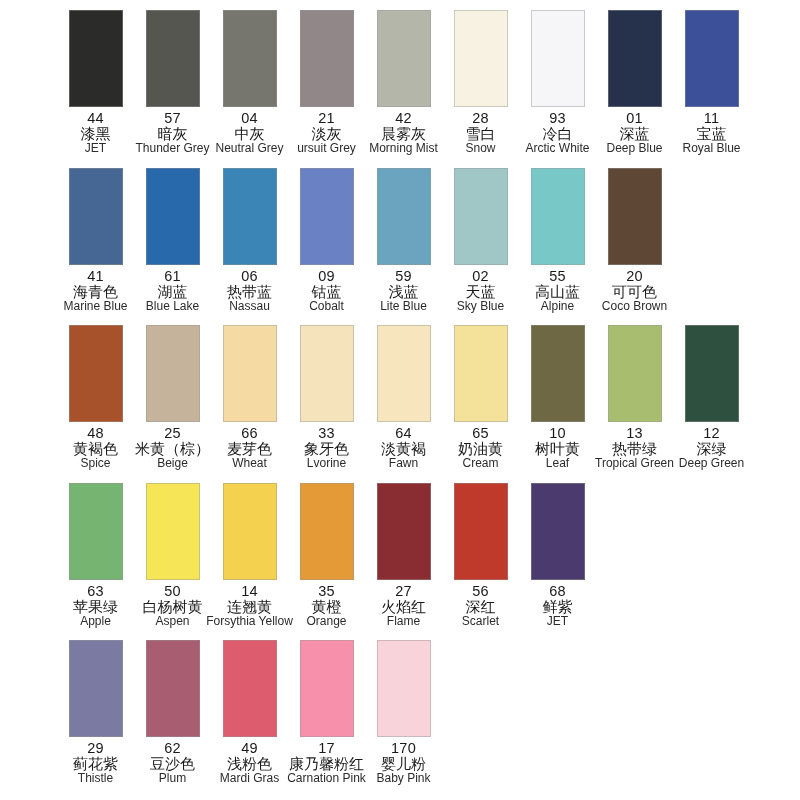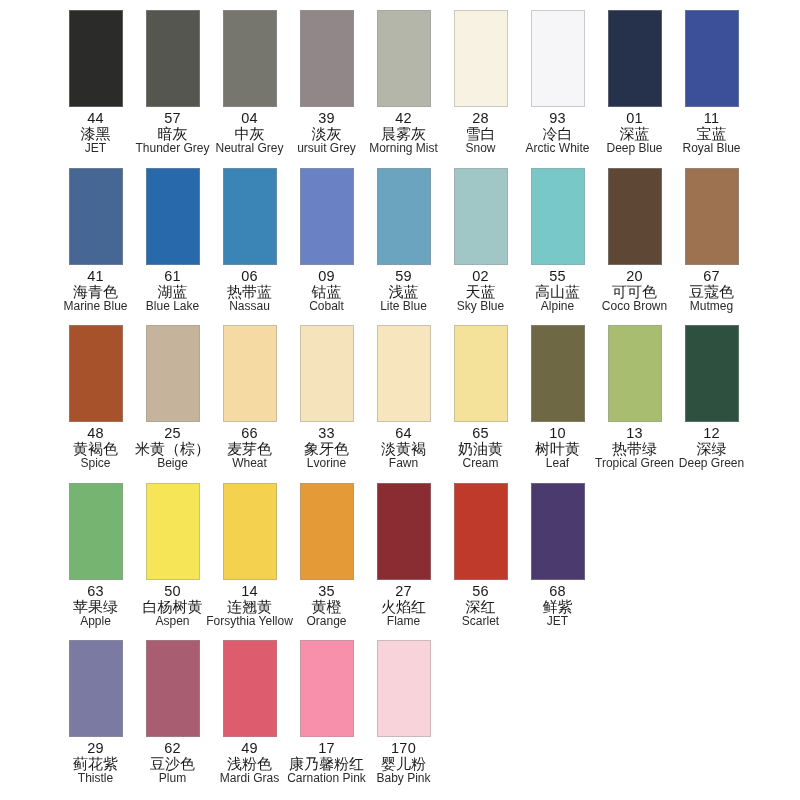--- a/index.html
+++ b/index.html
@@ -84,21 +84,21 @@
         <div class="swatch-en">Thunder Grey</div>
       </div>
       <div class="swatch-cell">
         <div class="swatch-chip" style="background-color: rgb(118, 118, 111);"></div>
         <div class="swatch-code">04</div>
         <div class="swatch-cn">中灰</div>
         <div class="swatch-en">Neutral Grey</div>
       </div>
       <div class="swatch-cell">
         <div class="swatch-chip" style="background-color: rgb(145, 135, 137);"></div>
-        <div class="swatch-code">39</div>
+        <div class="swatch-code">21</div>
         <div class="swatch-cn">淡灰</div>
         <div class="swatch-en">ursuit Grey</div>
       </div>
       <div class="swatch-cell">
         <div class="swatch-chip" style="background-color: rgb(180, 182, 169);"></div>
         <div class="swatch-code">42</div>
         <div class="swatch-cn">晨雾灰</div>
         <div class="swatch-en">Morning Mist</div>
       </div>
       <div class="swatch-cell">
@@ -168,26 +168,20 @@
         <div class="swatch-code">55</div>
         <div class="swatch-cn">高山蓝</div>
         <div class="swatch-en">Alpine</div>
       </div>
       <div class="swatch-cell">
         <div class="swatch-chip" style="background-color: rgb(95, 71, 54);"></div>
         <div class="swatch-code">20</div>
         <div class="swatch-cn">可可色</div>
         <div class="swatch-en">Coco Brown</div>
       </div>
-      <div class="swatch-cell">
-        <div class="swatch-chip" style="background-color: rgb(157, 114, 80);"></div>
-        <div class="swatch-code">67</div>
-        <div class="swatch-cn">豆蔻色</div>
-        <div class="swatch-en">Mutmeg</div>
-      </div>
     </div>
     <div class="swatch-row">
       <div class="swatch-cell">
         <div class="swatch-chip" style="background-color: rgb(168, 82, 44);"></div>
         <div class="swatch-code">48</div>
         <div class="swatch-cn">黄褐色</div>
         <div class="swatch-en">Spice</div>
       </div>
       <div class="swatch-cell">
         <div class="swatch-chip" style="background-color: rgb(197, 180, 155);"></div>

